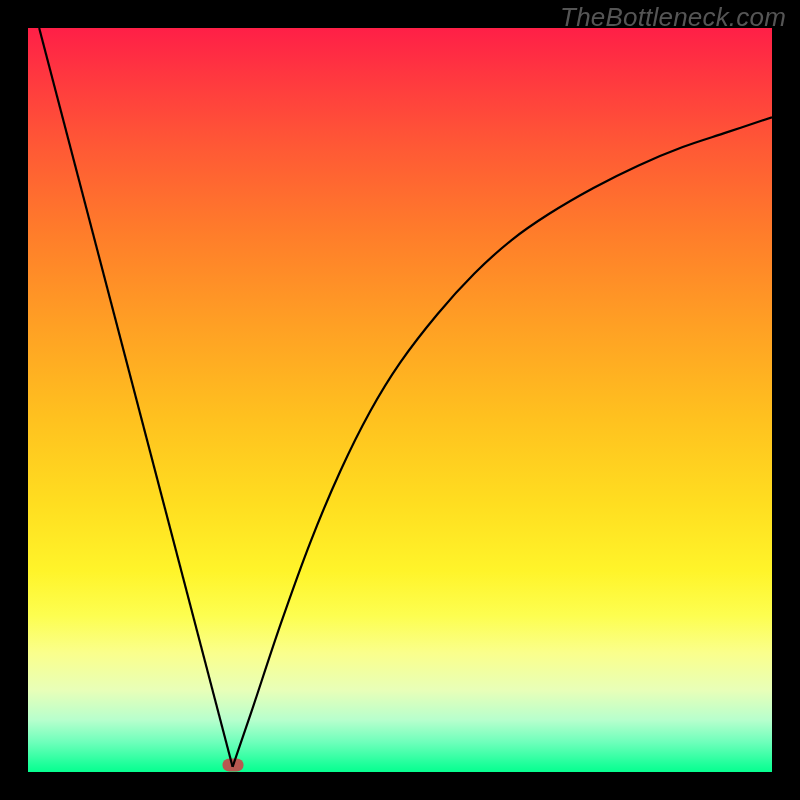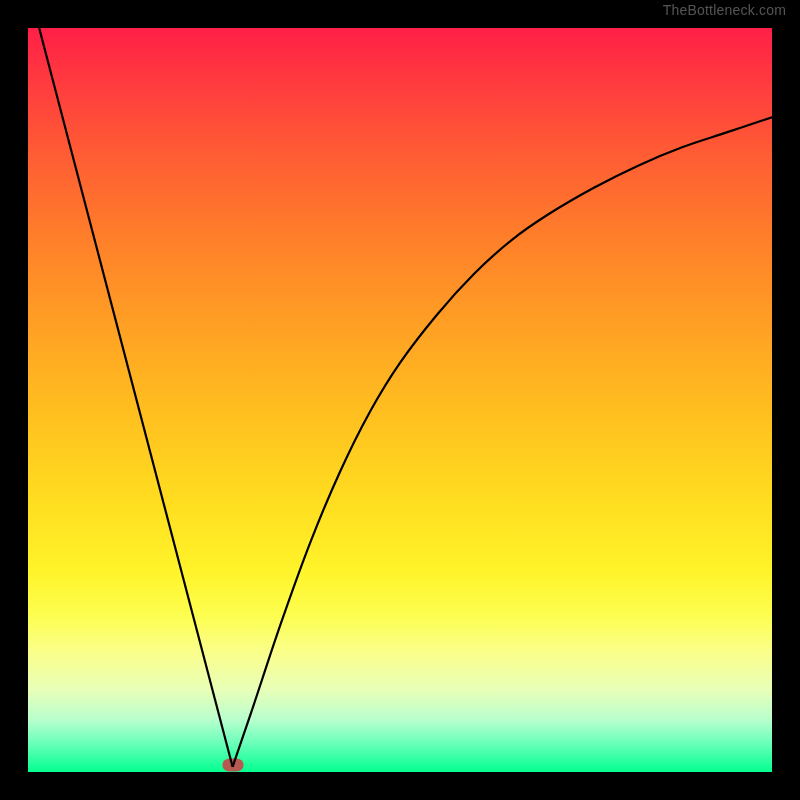--- a/index.html
+++ b/index.html
@@ -8,25 +8,26 @@
     width: 800px;
     height: 800px;
     background: black;
     font-family: Arial, Helvetica, sans-serif;
     position: relative;
   }
   .watermark {
     position: absolute;
     top: 2px;
     right: 14px;
-    font-size: 14px;
+    font-size: 26px;
     font-weight: 500;
     color: #555555;
     z-index: 10;
     letter-spacing: 0.2px;
+    font-style: italic;
   }
   .plot-box {
     position: absolute;
     left: 28px;
     top: 28px;
     width: 744px;
     height: 744px;
     overflow: hidden;
   }
   .plot-area {

